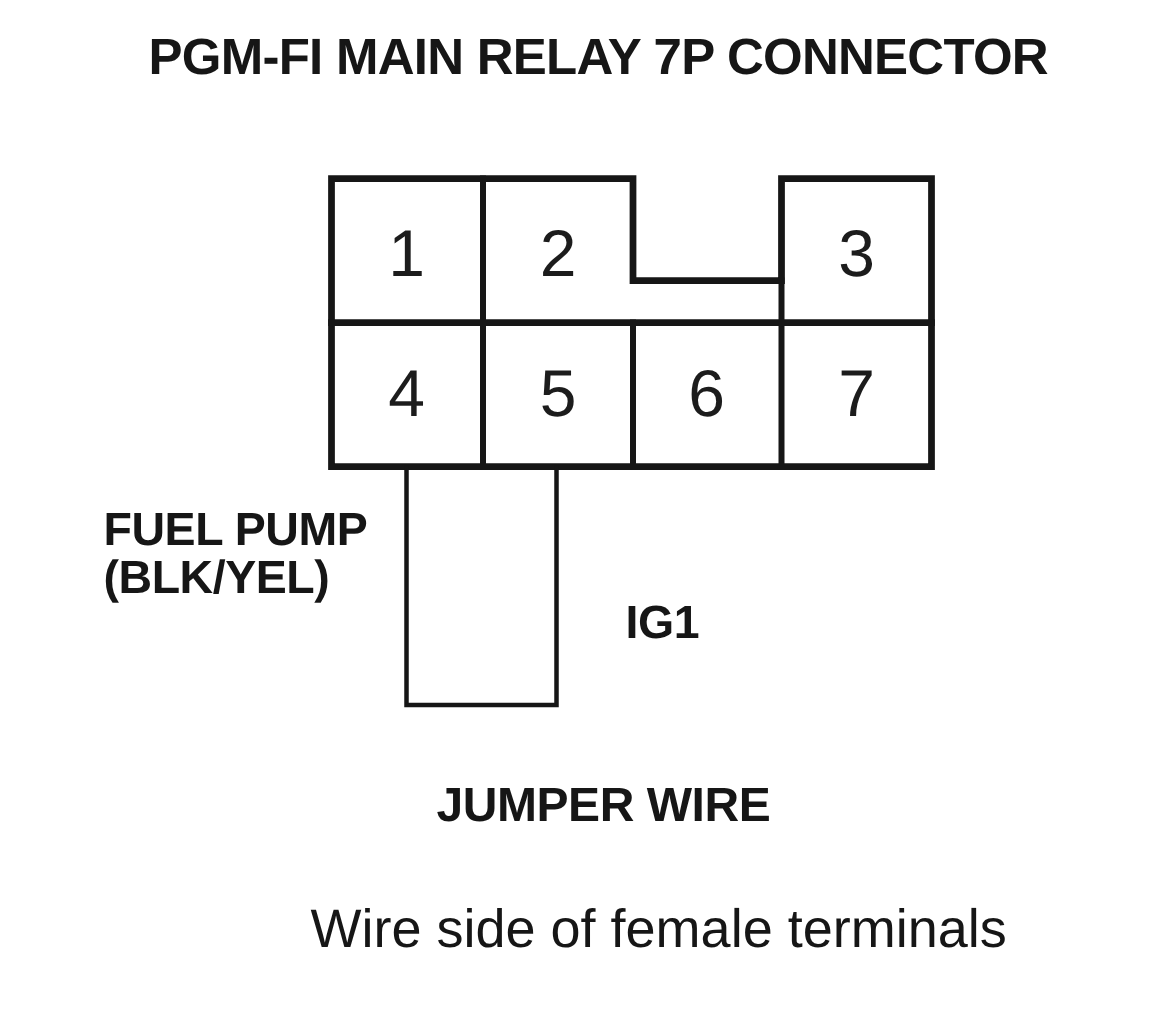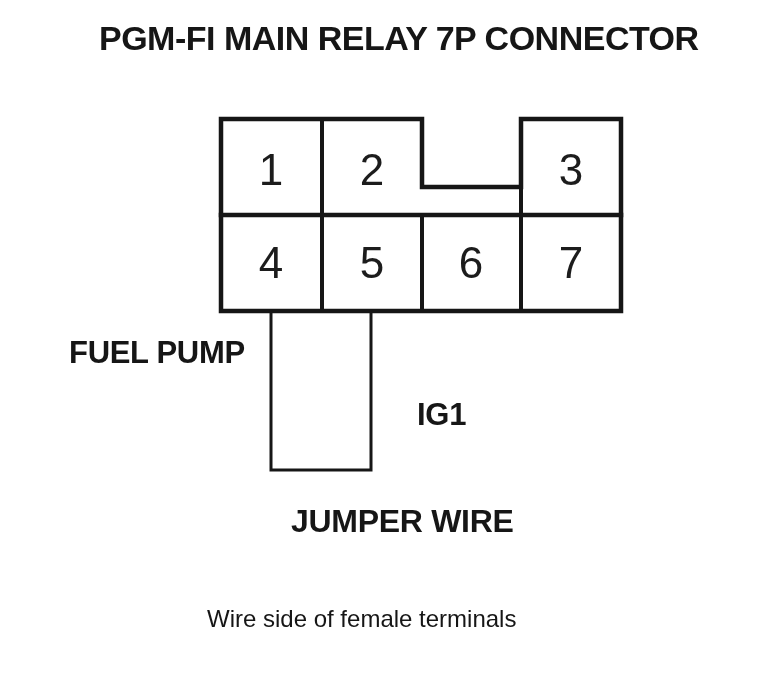--- a/index.html
+++ b/index.html
@@ -47,32 +47,32 @@
     line-height: 32px;
     font-weight: bold;
     letter-spacing: -0.3px;
     white-space: nowrap;
   }
   .wire-label-fuel-pump { left: 28px;  top: 337px; margin-left: 41px; }
   .wire-label-ig1       { left: 417px; top: 367px; margin-top: 32px; }
   .jumper-label {
     position: absolute;
     left: 291px;
-    top: 505px;
+    top: 520px;
     font-size: 32px;
     line-height: 32px;
     font-weight: bold;
     letter-spacing: -0.3px;
     white-space: nowrap;
   }
   .footer-note {
     position: absolute;
     left: 207px;
     top: 601px;
-    font-size: 24px;
+    font-size: 36px;
     line-height: 35px;
     font-weight: 400;
     white-space: nowrap;
   }
 </style>
 </head>
 <body>
 
 <div class="page">
 
@@ -94,20 +94,21 @@
   <div class="pin" style="left:271px; top:170px">1</div>
   <div class="pin" style="left:372px; top:170px">2</div>
   <div class="pin" style="left:571px; top:170px">3</div>
   <div class="pin" style="left:271px; top:263px">4</div>
   <div class="pin" style="left:372px; top:263px">5</div>
   <div class="pin" style="left:471px; top:263px">6</div>
   <div class="pin" style="left:571px; top:263px">7</div>
 
   <div class="wire-label wire-label-fuel-pump">
     <div>FUEL PUMP</div>
+    <div>(BLK/YEL)</div>
   </div>
 
   <div class="wire-label wire-label-ig1">
     <div>IG1</div>
   </div>
 
   <div class="jumper-label">JUMPER WIRE</div>
 
   <div class="footer-note">Wire side of female terminals</div>
 

